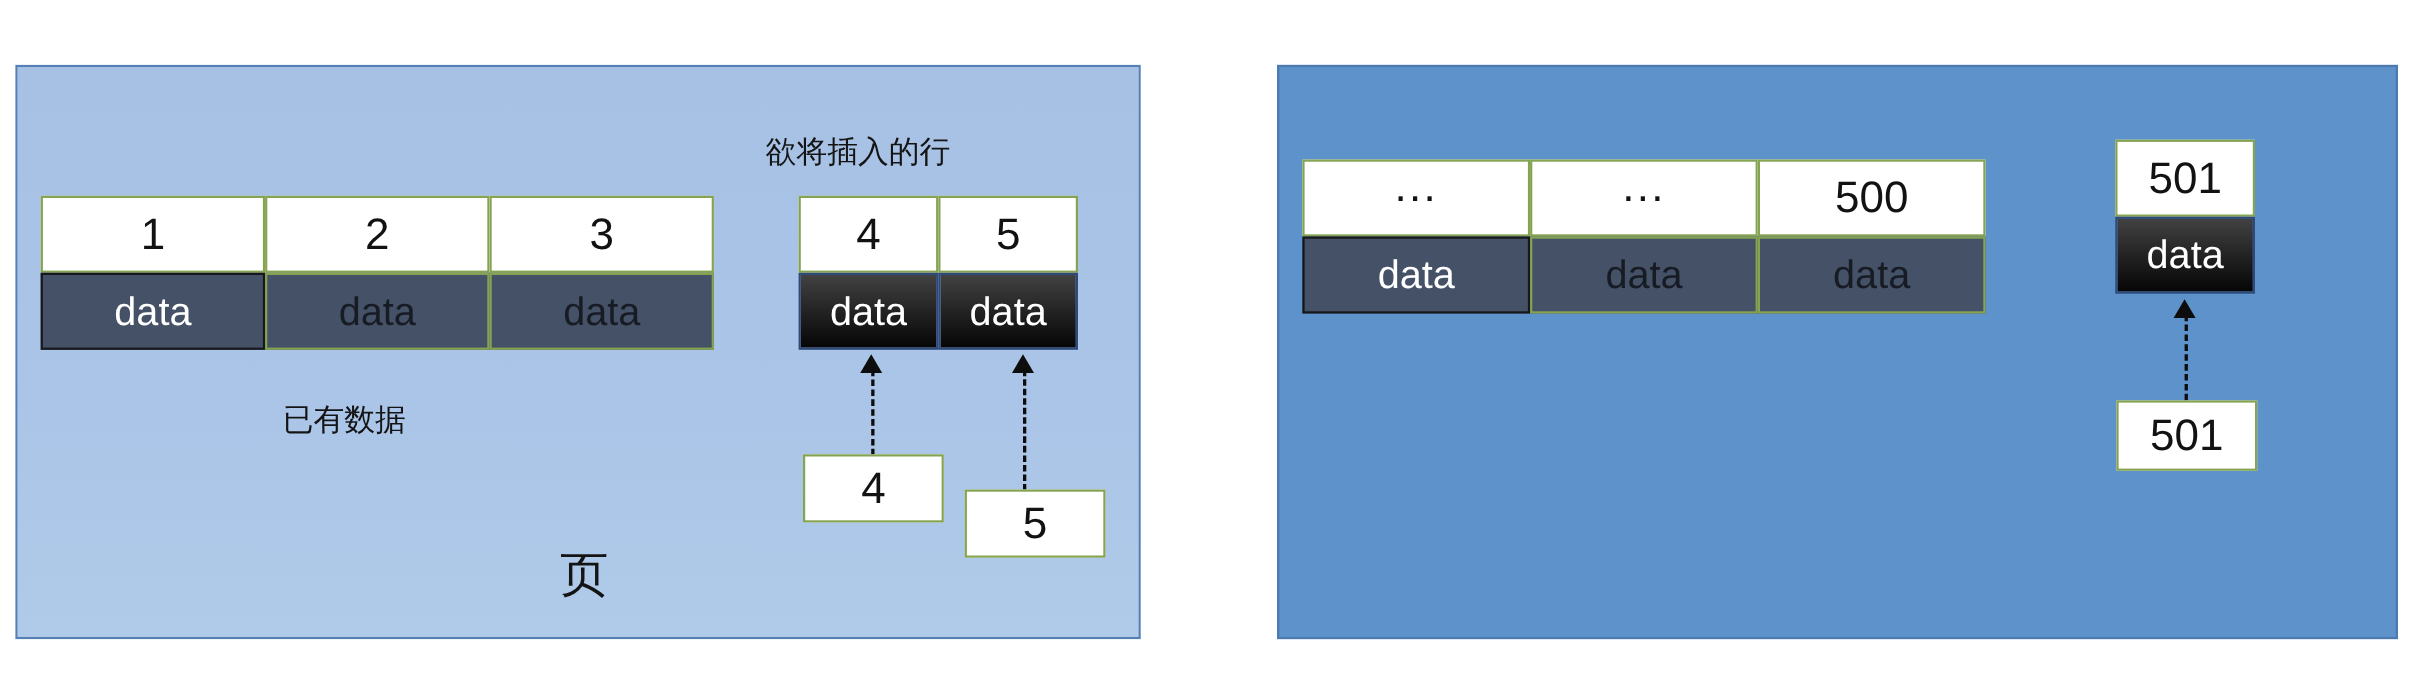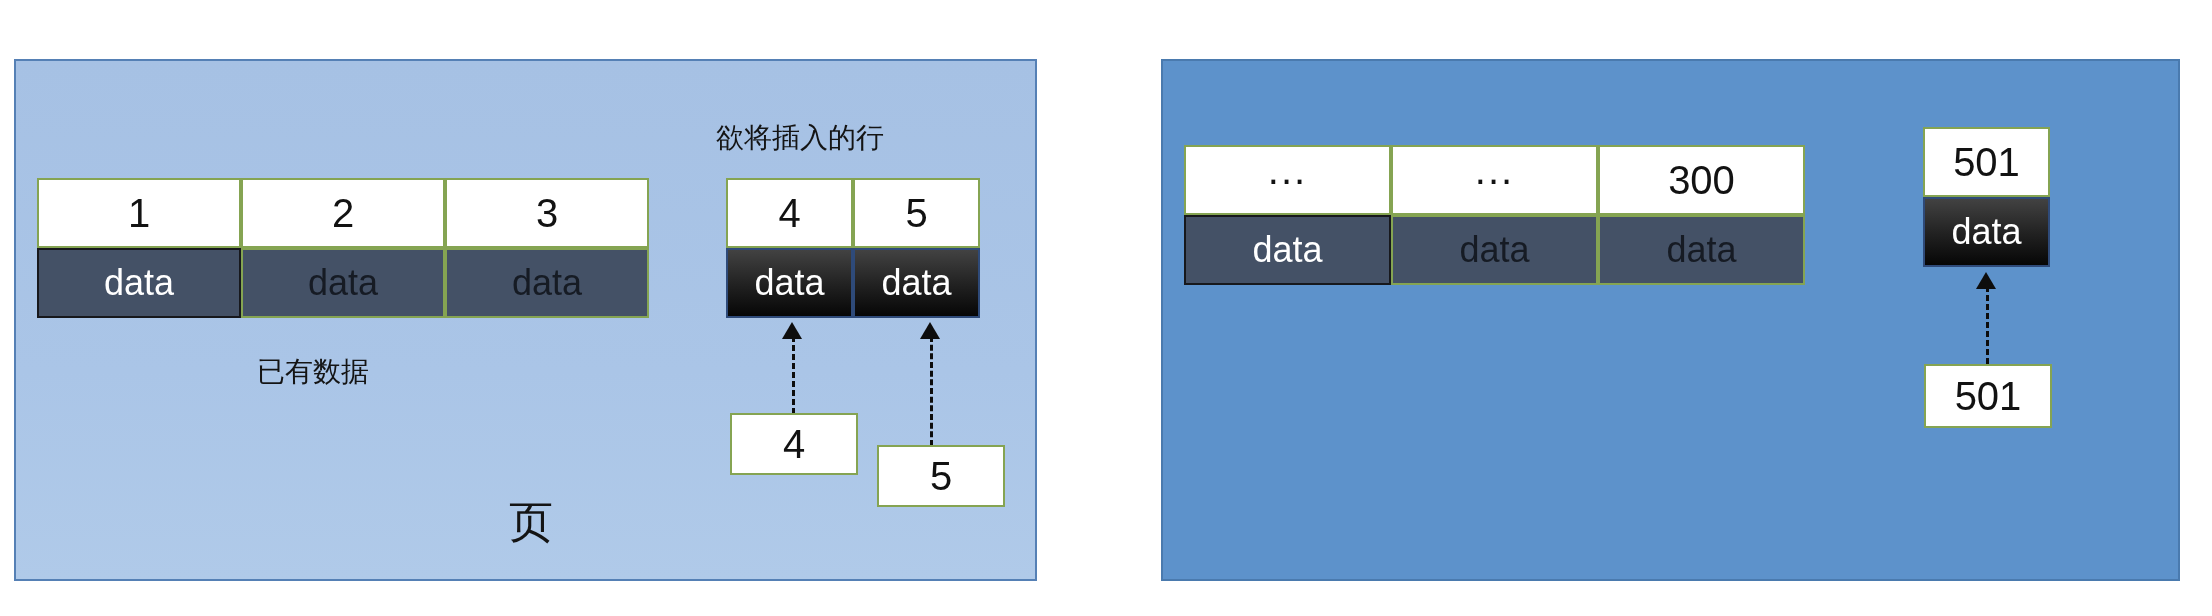--- a/index.html
+++ b/index.html
@@ -64,23 +64,23 @@
 
     <div class="tbl" style="left:21px;top:117px;grid-template-columns:204px 204px 204px;">
       <div class="cell key">1</div>
       <div class="cell key">2</div>
       <div class="cell key">3</div>
       <div class="cell dark first">data</div>
       <div class="cell dark">data</div>
       <div class="cell dark">data</div>
     </div>
 
-    <div class="labelsm" style="left:241px;top:292px;">已有数据</div>
+    <div class="labelsm" style="left:241px;top:302px;">已有数据</div>
 
-    <div class="labelsm" style="left:700px;top:58px;">欲将插入的行</div>
+    <div class="labelsm" style="left:680px;top:58px;">欲将插入的行</div>
 
     <div class="tbl" style="left:710px;top:117px;grid-template-columns:127px 127px;">
       <div class="cell key">4</div>
       <div class="cell key">5</div>
       <div class="cell blackgrad">data</div>
       <div class="cell blackgrad">data</div>
     </div>
 
     <div class="arrow" style="left:765px;top:261px;height:92px;">
       <div class="head"></div>
@@ -99,21 +99,21 @@
 
   <div class="panel right">
 
     <div class="tbl" style="left:21px;top:84px;grid-template-columns:207px 207px 207px;">
       <div class="cell key">
           <span class="dots">...</span>
         </div>
       <div class="cell key">
           <span class="dots">...</span>
         </div>
-      <div class="cell key">300</div>
+      <div class="cell key">500</div>
       <div class="cell dark first">data</div>
       <div class="cell dark">data</div>
       <div class="cell dark">data</div>
     </div>
 
     <div class="tbl" style="left:760px;top:66px;grid-template-columns:127px;">
       <div class="cell key">501</div>
       <div class="cell blackgrad">data</div>
     </div>
 

